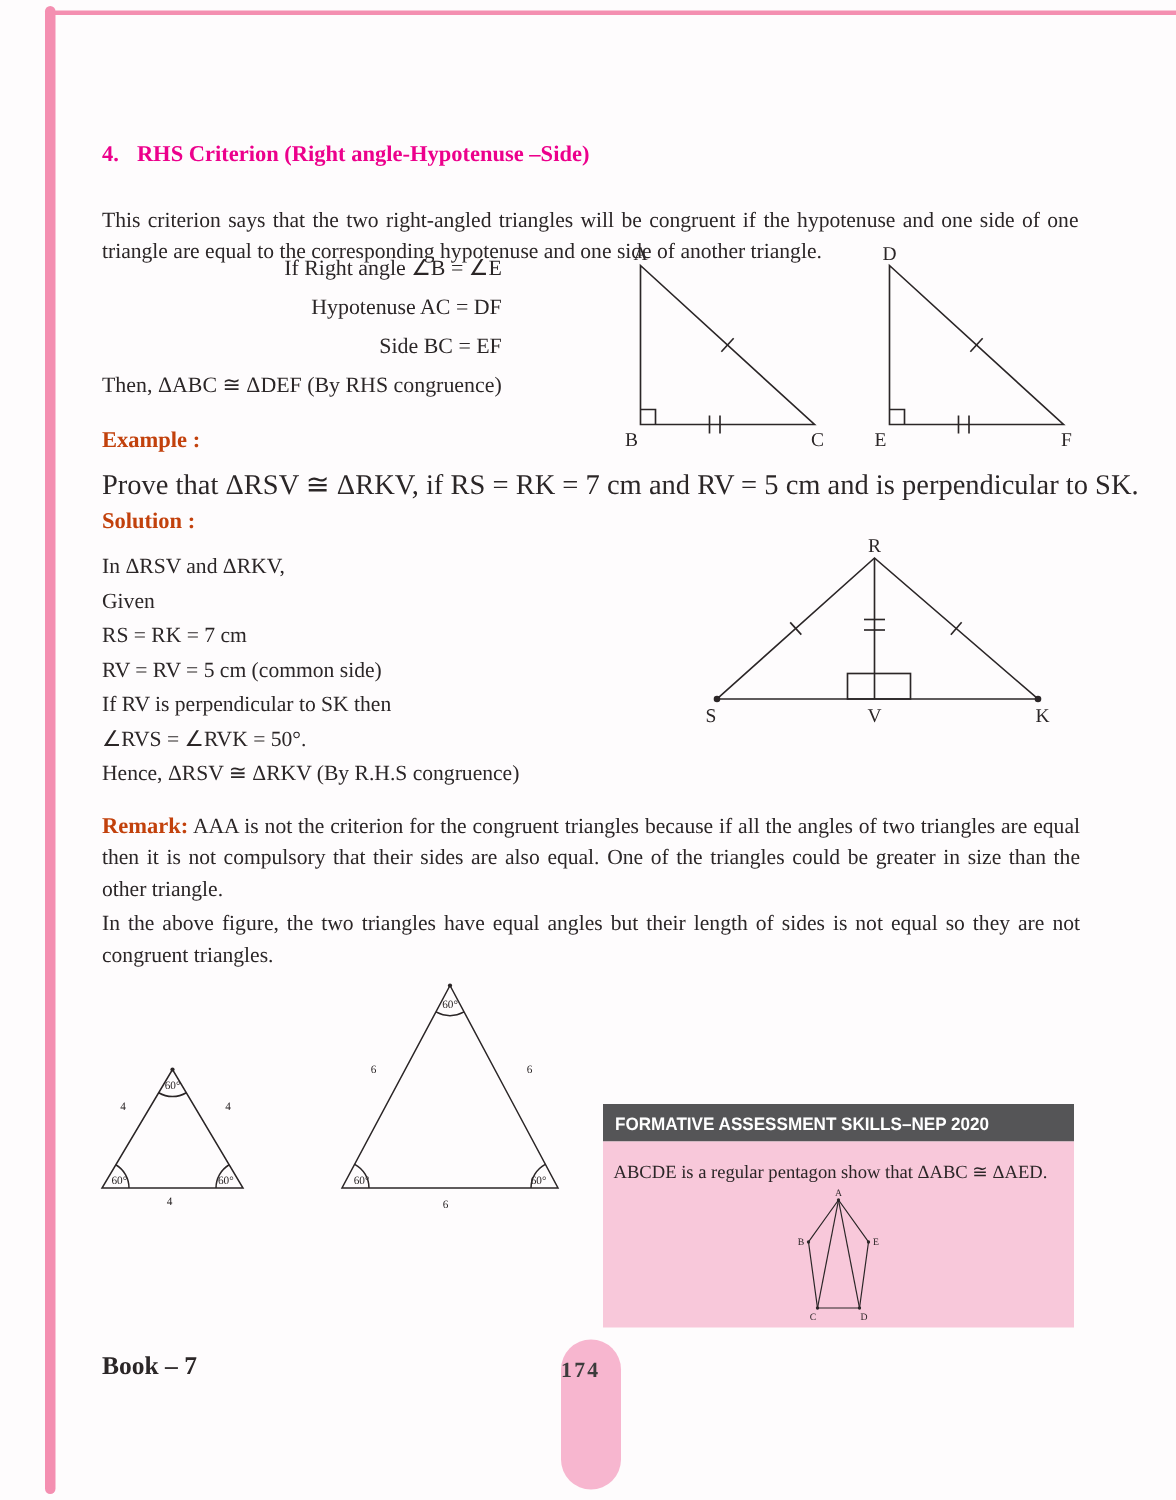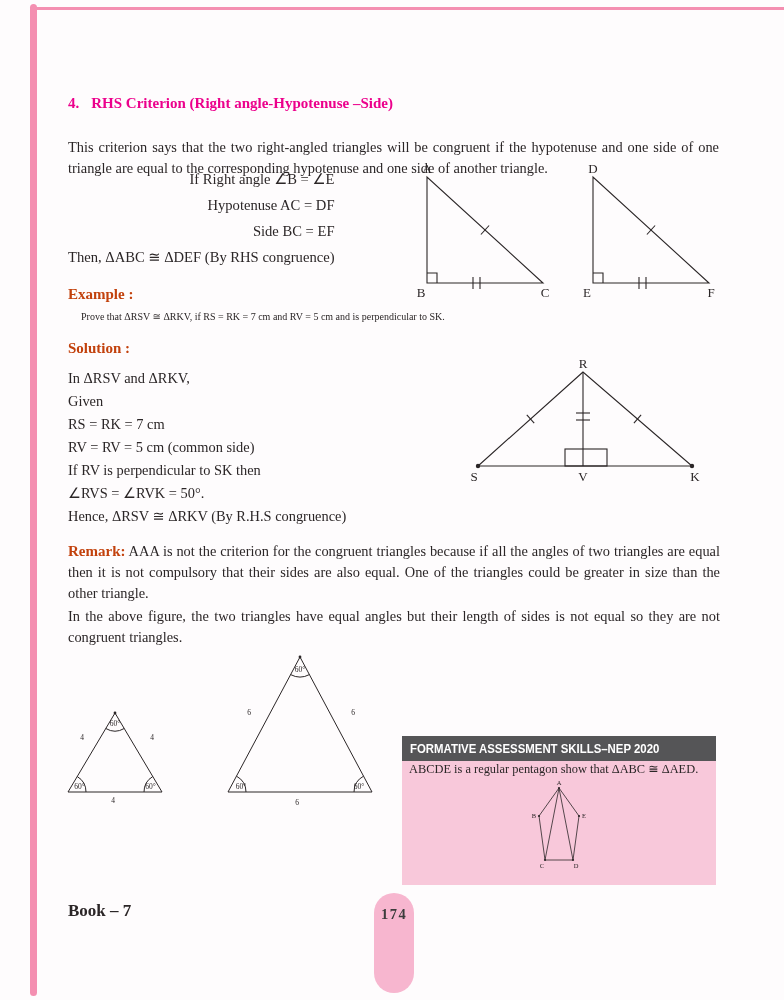--- a/index.html
+++ b/index.html
@@ -21,40 +21,40 @@
   .para { position:absolute; font-size:14.4px; line-height:21px; text-align:justify; }
   #intro    { left:68px; top:123px; width:651px; }
   #remark   { left:68px; top:527px; width:652px; }
   #followup { left:68px; top:592px; width:652px; }
 
   .cond { position:absolute; left:68px; top:166px; font-size:14.6px; line-height:26px;text-align:right; }
   .sol  { position:absolute; left:68px; top:367px; font-size:14.4px; line-height:23px; }
 
   .magenta { color:#c2410c; font-weight:bold; font-size:15px; }
   #example-label  { position:absolute; left:68px; top:286px; }
-  #example-text   { position:absolute; left:81px; top:311px; font-size:10px; }
+  #example-text   { position:absolute; left:68px; top:311px; font-size:19px; }
   #solution-label { position:absolute; left:68px; top:340px; }
 
   #fig-rhs { position:absolute; left:405px; top:163px; }
   #fig-iso { position:absolute; left:462px; top:358px; }
   #fig-eq  { position:absolute; left:52px;  top:645px; }
 
   .banner { position:absolute; left:402px; top:736px; width:314px; height:25px;
             background:#555557; color:#ffffff;
             font-family:"Liberation Sans", sans-serif; font-weight:bold; font-size:12px;
             display:flex; align-items:center; padding:0 8px; }
   .banner span { transform:scaleX(0.95); transform-origin:left center; white-space:nowrap; }
 
   .panel { position:absolute; left:402px; top:761px; width:314px; height:124px; background:#f8c8da; }
-  .panel .q { font-size:12.4px; padding:0 7px 0 7px; white-space:nowrap; }
+  .panel .q { font-size:12.4px; padding:0 7px 0 7px; white-space:nowrap;margin-top:12px; }
   .panel svg { display:block; margin:1px auto 0; }
 
   #book-label { position:absolute; left:68px; top:901px; font-size:17px;font-weight:bold; }
   .pill { position:absolute; left:374px; top:893px; width:40px; height:100px;
-          background:#f7b6cf; border-radius:20px; text-align:center; }
+          background:#f7b6cf; border-radius:20px; }
   .pill .num { margin-top:13px; font-weight:bold; font-size:14.5px; letter-spacing:1.5px; color:#3c3c3c; }
 
   svg text { font-family:"Liberation Serif", serif; fill:#2b2627; }
   svg .lbl  { font-size:13px; }
   svg .tiny { font-size:7.5px; }
   svg .tiny2 { font-size:6.5px; }
 </style>
 </head>
 <body>
 

